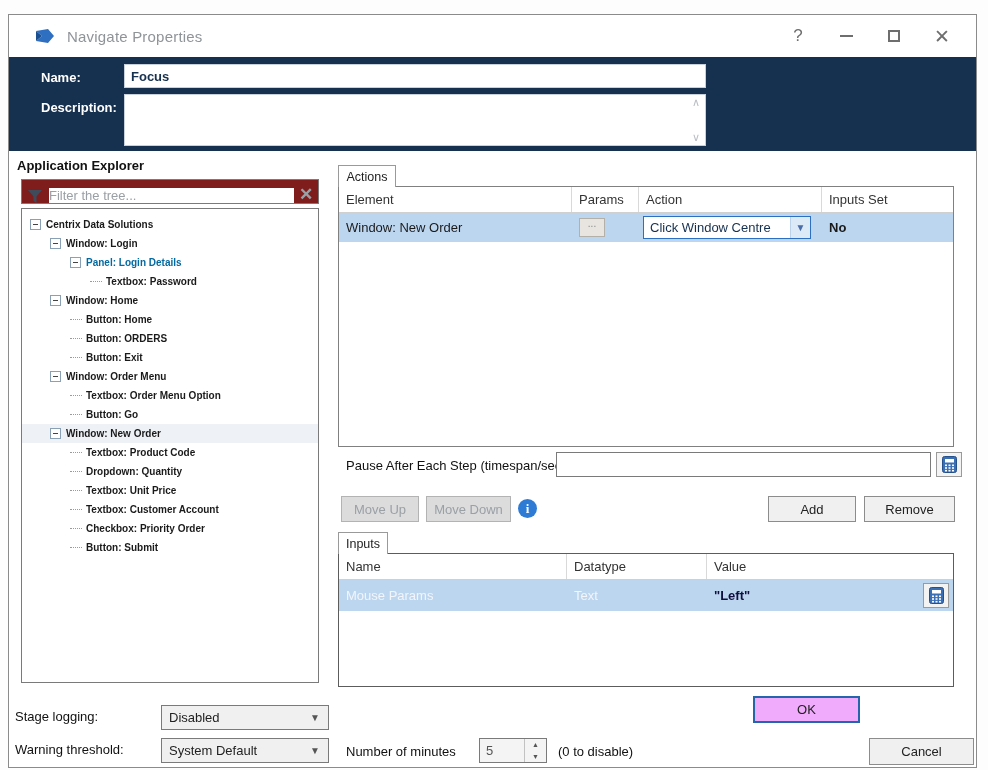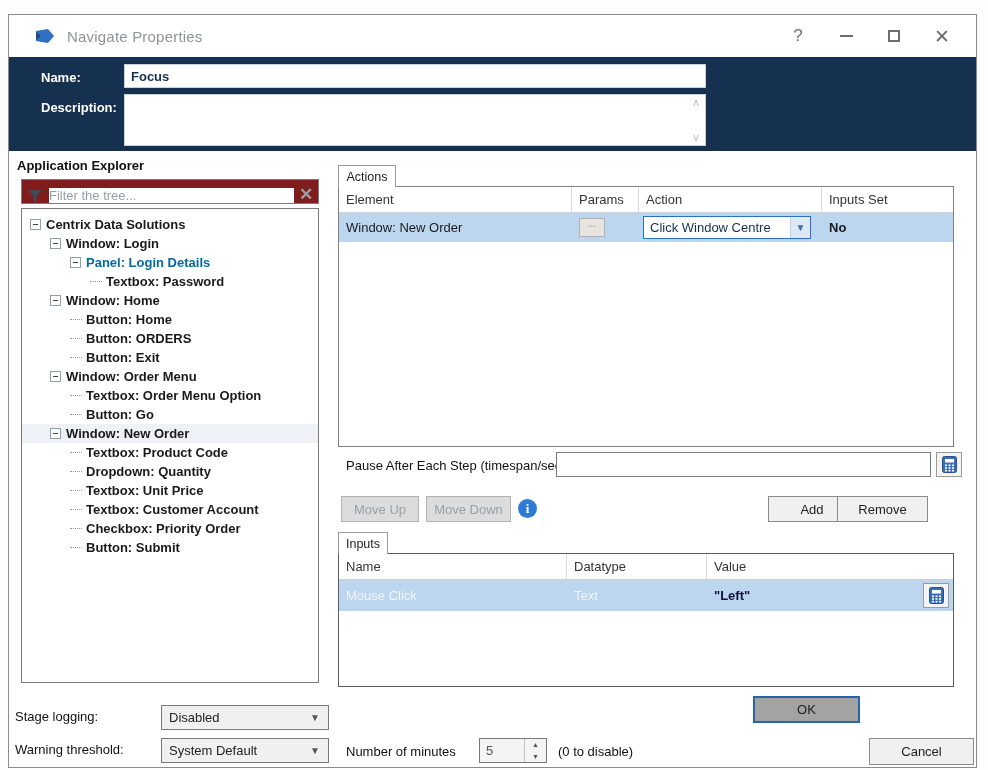--- a/index.html
+++ b/index.html
@@ -44,21 +44,21 @@
   .filter-box { position:absolute; left:12px; top:164px; width:298px; height:25px;
                 border:1px solid #7a7a7a; background:#7f1d1d; display:flex; align-items:flex-end; }
   .filter-icon { margin-left:6px; width:14px; height:13px; flex:none; }
   .filter-input { flex:1; border:none; outline:none; margin-left:7px; font-size:13px;
                   font-family:"Liberation Sans",sans-serif; color:#333; }
   .filter-input::placeholder { color:#9aa0a6; }
   .filter-clear { width:24px; text-align:center; color:#9aa0a6; font-weight:bold; font-size:17px; line-height:1; }
 
   .tree-box { position:absolute; left:12px; top:193px; width:298px; height:475px;
               border:1px solid #7a7a7a; background:#fff; overflow:hidden; padding-top:6px; }
-  .tree-row { display:flex; align-items:center; height:19px; font-size:13px; color:#1a1a1a;
+  .tree-row { display:flex; align-items:center; height:19px; font-size:10px; color:#1a1a1a;
               font-weight:600; white-space:nowrap; }
   .tree-row.bold { font-weight:700; }
   .tree-row.gray .tree-label { color:#0369a1; }
   .tree-row.selected { background:#eef2f7; }
   .expander { position:relative; width:11px; height:11px; border:1px solid #8aa0b4; background:#fff;
               margin-right:5px; flex:none; }
   .expander::before { content:""; position:absolute; left:2px; top:4px; width:5px; height:1px; background:#444; }
   .stub { width:12px; height:1px; border-top:1px dotted #9a9a9a; margin-right:4px; flex:none; }
 
   
@@ -102,21 +102,21 @@
   .pause-label { position:absolute; left:337px; top:443px; font-size:13px; color:#111; }
   .pause-input { position:absolute; left:547px; top:437px; width:375px; height:25px; border:1px solid #7a7a7a;
                  font-family:"Liberation Sans",sans-serif; font-size:13px; padding:0 5px; background:#fff; }
   .pause-calc { position:absolute; left:927px; top:437px; }
 
   .btn { position:absolute; height:26px; background:#f0f0f0; border:1px solid #8c8c8c; font-size:13px;
          color:#222; display:flex; align-items:center; justify-content:center; font-family:"Liberation Sans",sans-serif; }
   .btn-moveup   { left:332px; top:481px; width:78px; background:#dcdcdc; border-color:#b3b3b3; color:#9aa0a6; }
   .btn-movedown { left:417px; top:481px; width:85px; background:#dcdcdc; border-color:#b3b3b3; color:#9aa0a6; }
   .btn-add      { left:759px; top:481px; width:88px; }
-  .btn-remove   { left:828px; top:481px; width:91px; }
+  .btn-remove   { left:855px; top:481px; width:91px; }
   .info-icon { position:absolute; left:509px; top:484px; width:19px; height:19px; border-radius:50%;
                background:#2e7bd6; color:#fff; font-size:13px; font-weight:bold; font-family:"Liberation Serif",serif;
                display:flex; align-items:center; justify-content:center; }
 
   
   .foot-label { position:absolute; font-size:13px; color:#111; }
   .lbl-stage   { left:6px;  top:694px; }
   .lbl-warn    { left:6px;  top:727px; }
   .lbl-minutes { left:337px; top:729px; }
   .lbl-hint    { left:549px; top:729px; }
@@ -127,21 +127,21 @@
   .combo .combo-arrow { padding-right:8px; color:#555; font-size:10px; }
   .combo-stage { left:152px; top:690px; }
   .combo-warn  { left:152px; top:723px; }
 
   .spinner { position:absolute; left:470px; top:723px; width:68px; height:25px; border:1px solid #7a7a7a;
              background:#f4f4f4; display:flex; }
   .spin-value { flex:1; display:flex; align-items:center; padding-left:6px; font-size:13px; color:#555; }
   .spin-arrows { width:22px; border-left:1px solid #c2c2c2; display:flex; flex-direction:column; }
   .spin-arrows div { flex:1; display:flex; align-items:center; justify-content:center; font-size:7px; color:#555; }
 
-  .btn-ok { left:744px; top:681px; width:107px; height:27px; background:#a3a3a3; border:2px solid #2465ad; }
+  .btn-ok { left:744px; top:681px; width:107px; height:27px; background:#f0abfc; border:2px solid #2465ad; }
   .btn-cancel { left:860px; top:723px; width:105px; height:27px; }
 </style>
 </head>
 <body>
 
 <div class="canvas">
   <div class="dialog">
 
     <div class="titlebar">
       <svg class="app-icon" viewBox="0 0 20 16">
@@ -315,21 +315,21 @@
     <div class="tab tab-inputs">
       <span>Inputs</span>
     </div>
     <div class="panel panel-inputs">
       <div class="grid-header">
         <div class="col i-col-name">Name</div>
         <div class="col i-col-datatype">Datatype</div>
         <div class="col i-col-value">Value</div>
       </div>
       <div class="grid-row row-inputs">
-        <div class="cell i-col-name white-cell">Mouse Click</div>
+        <div class="cell i-col-name white-cell">Mouse Params</div>
         <div class="cell i-col-datatype white-cell">Text</div>
         <div class="cell i-col-value value-cell" style="display:flex;">
           <span>"Left"</span>
           <div class="calc-btn calc-inline">
             <svg width="15" height="17" viewBox="0 0 15 17">
               <rect x="0.5" y="0.5" width="14" height="16" rx="2" fill="#3a6fb5" stroke="#27508a"></rect>
               <rect x="3" y="3" width="9" height="3.5" fill="#fff"></rect>
               <g fill="#fff">
                 <rect x="3" y="8.5" width="2" height="1.6"></rect>
                   <rect x="6.5" y="8.5" width="2" height="1.6"></rect>

